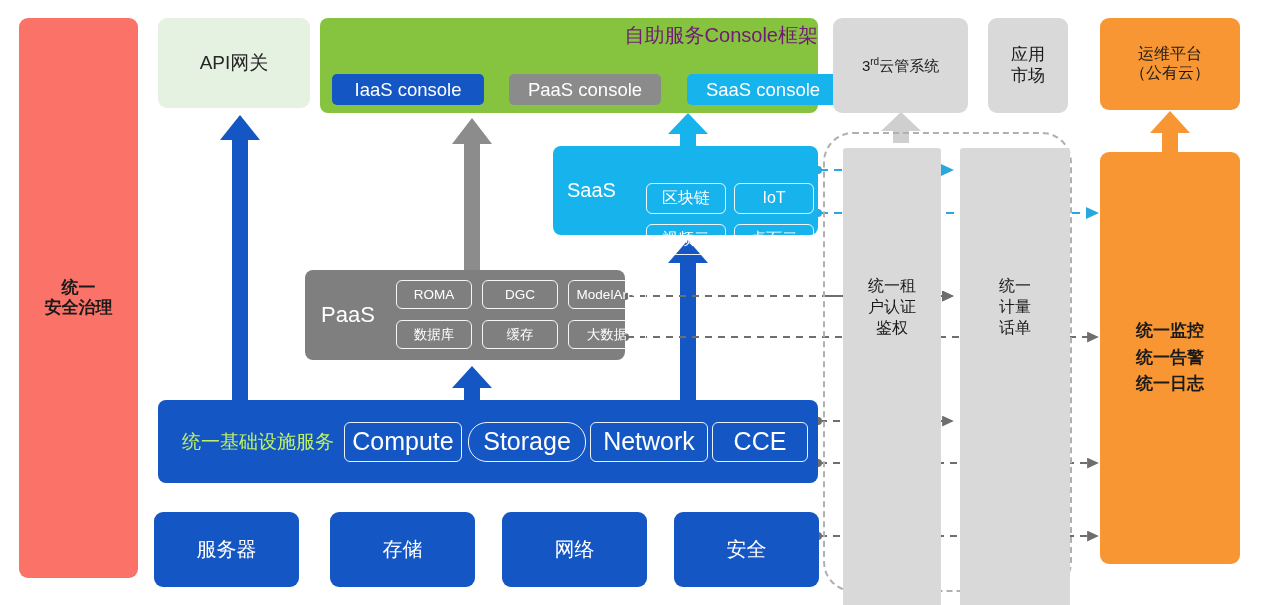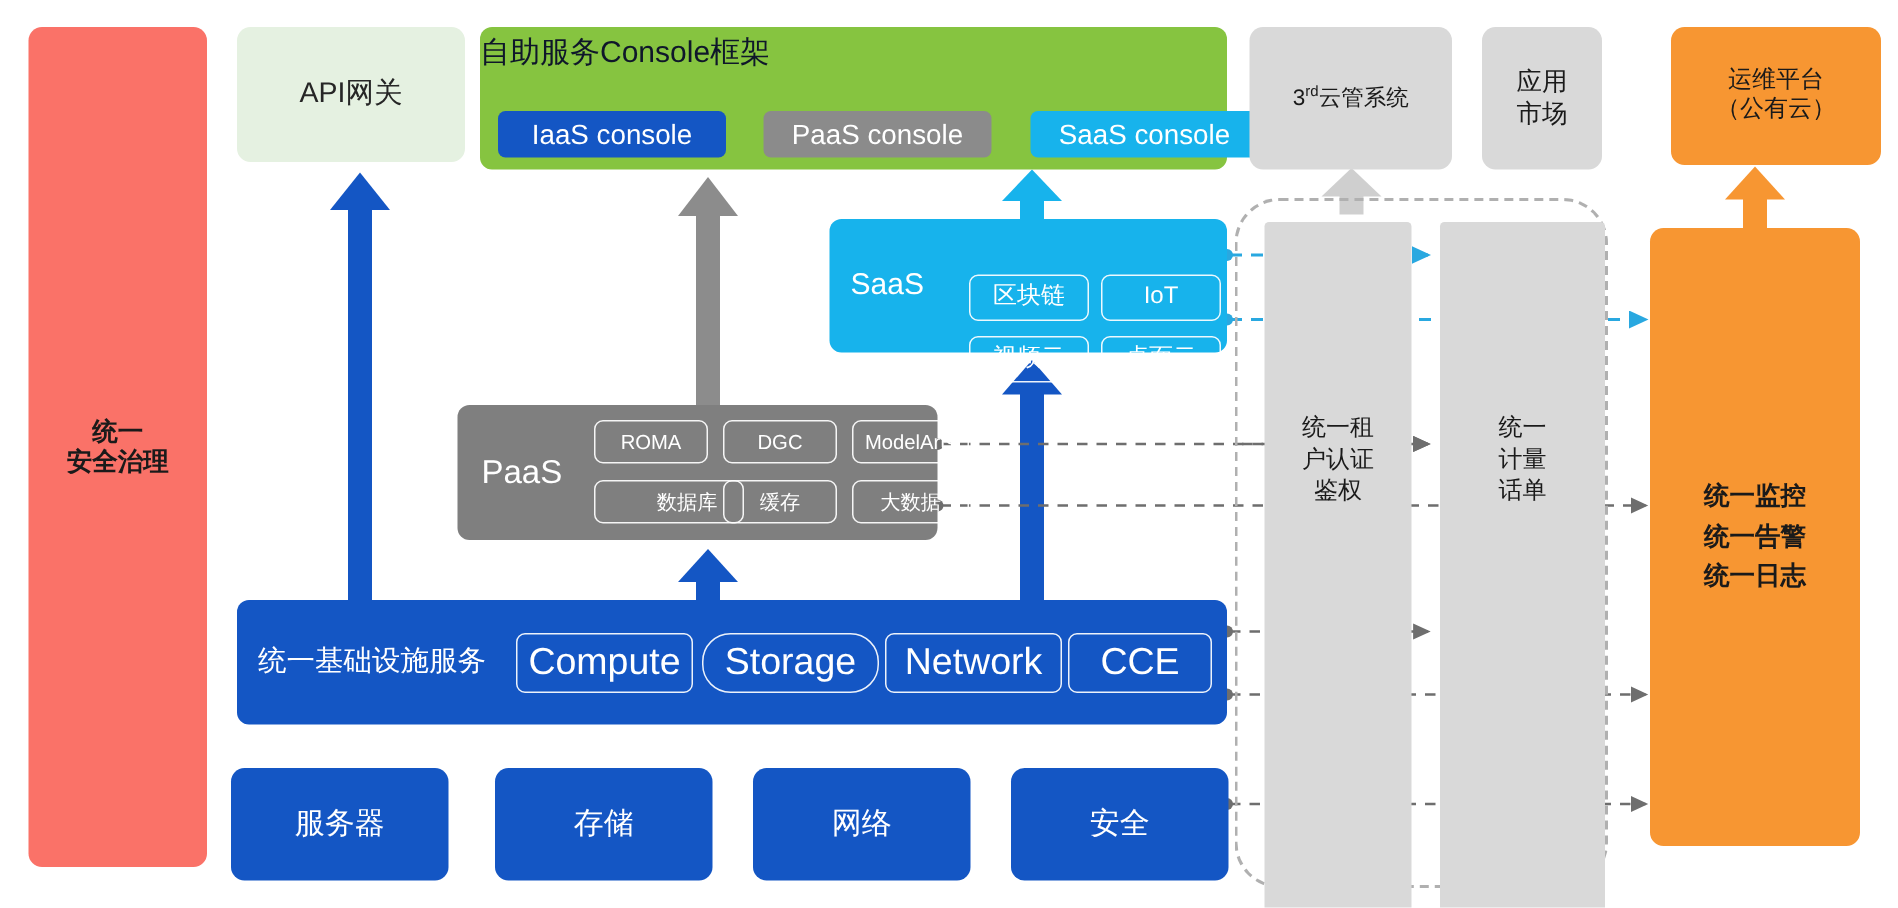--- a/index.html
+++ b/index.html
@@ -27,21 +27,21 @@
     color:#262626;font-size:19px;
   }
 
   
   .console-frame{
     left:320px;top:18px;width:498px;height:95px;
     background:#86c440;border-radius:8px;display:block;
   }
   .console-title{
     position:absolute;left:0;top:6px;width:100%;
-    text-align:left;color:#0f172a;font-size:20px;font-weight:500;
+    text-align:right;color:#701a75;font-size:20px;font-weight:500;
   }
   .chip{
     position:absolute;top:56px;height:31px;
     display:flex;align-items:center;justify-content:center;
     border-radius:5px;color:#fff;font-size:18.5px;
   }
   .chip.iaas{left:12px;width:152px;background:#1456c4;}
   .chip.paas{left:189px;width:152px;background:#8b8b8b;}
   .chip.saas{left:367px;width:152px;background:#17b3ec;}
 
@@ -49,21 +49,21 @@
   .grayhead{
     background:#d9d9d9;border-radius:9px;color:#1a1a1a;
     font-size:15px;white-space:pre-line;
   }
   .g3rd{left:833px;top:18px;width:135px;height:95px;font-size:15px;}
   .gmarket{left:988px;top:18px;width:80px;height:95px;font-size:17px;}
   .sup{font-size:10px;vertical-align:super;}
 
   
   .orange{background:#f79632;border-radius:9px;color:#1a1a1a;white-space:pre-line;}
-  .ops-top{left:1100px;top:18px;width:140px;height:92px;font-size:16px;margin-left:14px;}
+  .ops-top{left:1100px;top:18px;width:140px;height:92px;font-size:16px;}
   .ops-bottom{left:1100px;top:152px;width:140px;height:412px;font-size:17px;font-weight:600;line-height:1.55;}
 
   
   .saasbox{
     left:553px;top:146px;width:265px;height:89px;
     background:#17b3ec;border-radius:8px;display:block;
   }
   .saas-label{position:absolute;left:14px;top:50%;transform:translateY(-50%);color:#fff;font-size:20px;}
   .tag{
     position:absolute;display:flex;align-items:center;justify-content:center;
@@ -78,30 +78,30 @@
   
   .paasbox{
     left:305px;top:270px;width:320px;height:90px;
     background:#7f7f7f;border-radius:8px;display:block;
   }
   .paas-label{position:absolute;left:16px;top:50%;transform:translateY(-50%);color:#fff;font-size:22px;}
   .paasbox .tag{height:27px;width:74px;font-size:13.5px;}
   .paasbox .p1{left:91px;top:10px;}
   .paasbox .p2{left:177px;top:10px;}
   .paasbox .p3{left:263px;top:10px;width:76px;}
-  .paasbox .p4{left:91px;top:50px;padding-left:24px;}
+  .paasbox .p4{left:91px;top:50px;}
   .paasbox .p5{left:177px;top:50px;}
   .paasbox .p6{left:263px;top:50px;width:76px;}
 
   
   .infra{
     left:158px;top:400px;width:660px;height:83px;
     background:#1456c4;border-radius:8px;display:block;
   }
-  .infra-label{position:absolute;left:14px;top:50%;transform:translateY(-50%);color:#ffffff;font-size:19px;}
+  .infra-label{position:absolute;left:24px;top:50%;transform:translateY(-50%);color:#bef264;font-size:19px;}
   .infra .tag{height:38px;font-size:25px;top:22px;}
   .infra .i1{left:186px;width:116px;}
   .infra .i2{left:310px;width:116px;border-radius:19px;}
   .infra .i3{left:432px;width:116px;}
   .infra .i4{left:554px;width:94px;}
 
   
   .bb{background:#1456c4;border-radius:9px;color:#fff;font-size:20px;top:512px;height:75px;width:145px;}
   .bb1{left:154px;align-items:center;} .bb2{left:330px;} .bb3{left:502px;} .bb4{left:674px;}
 

